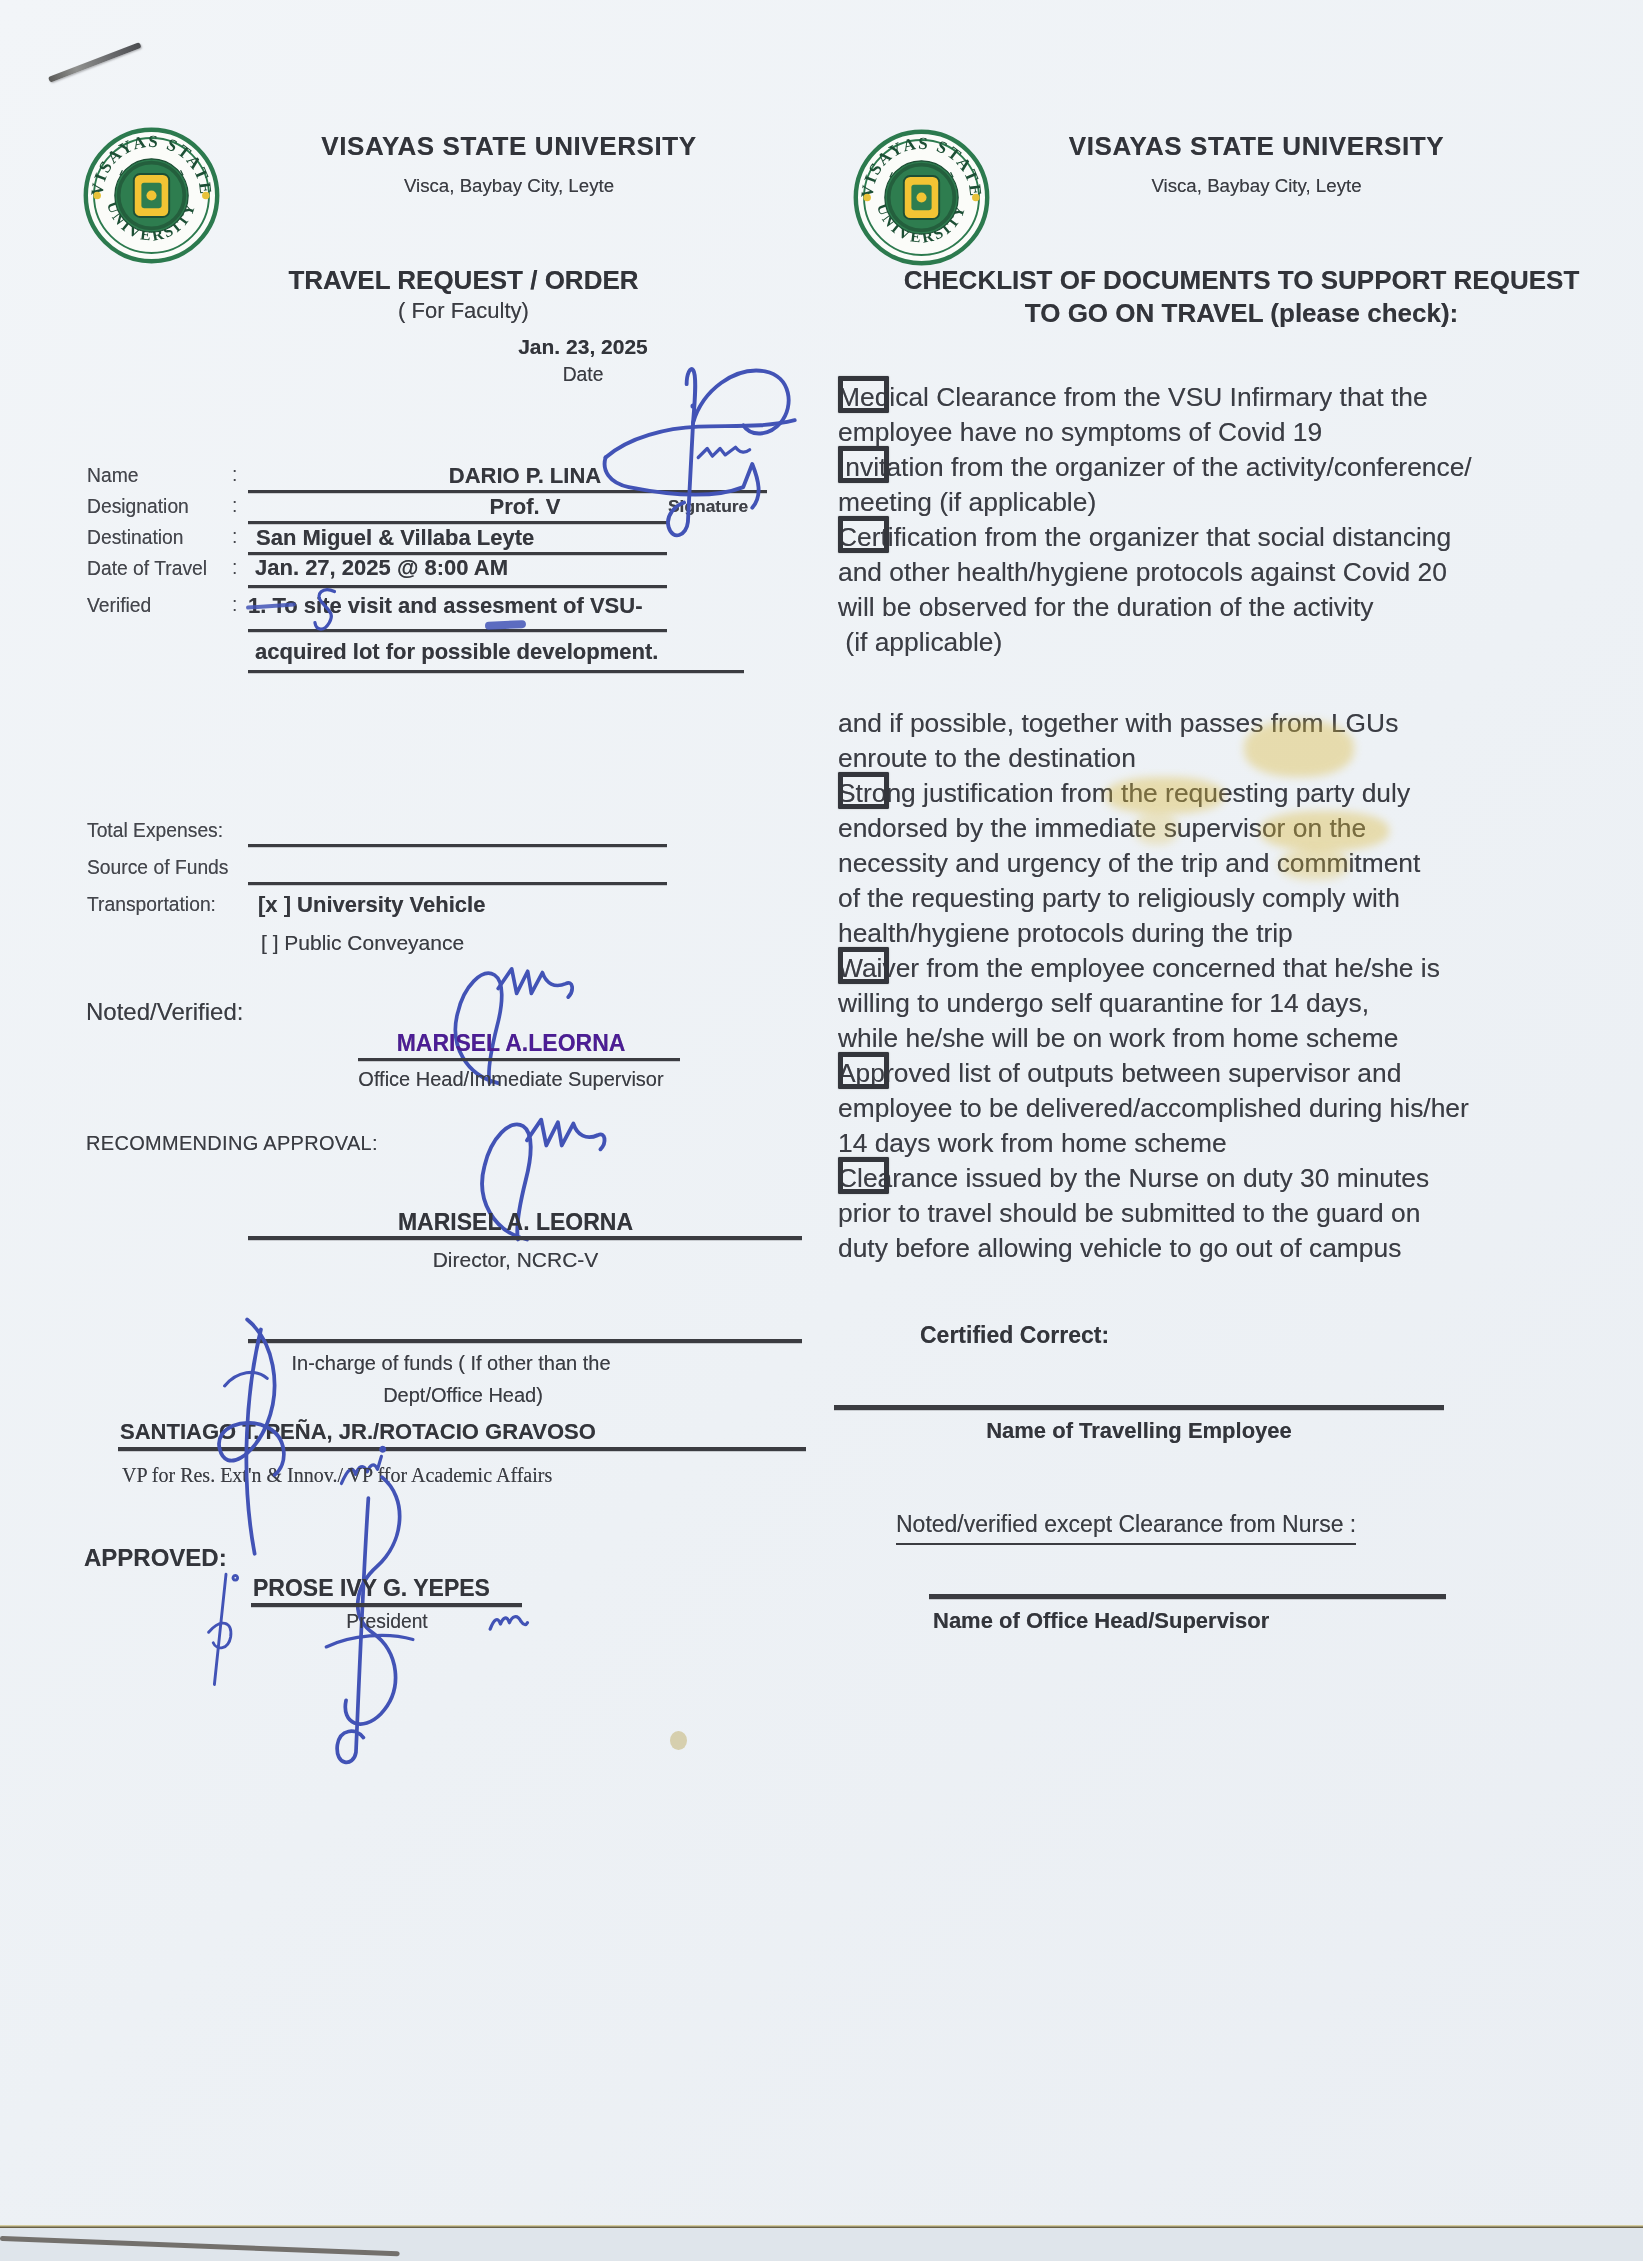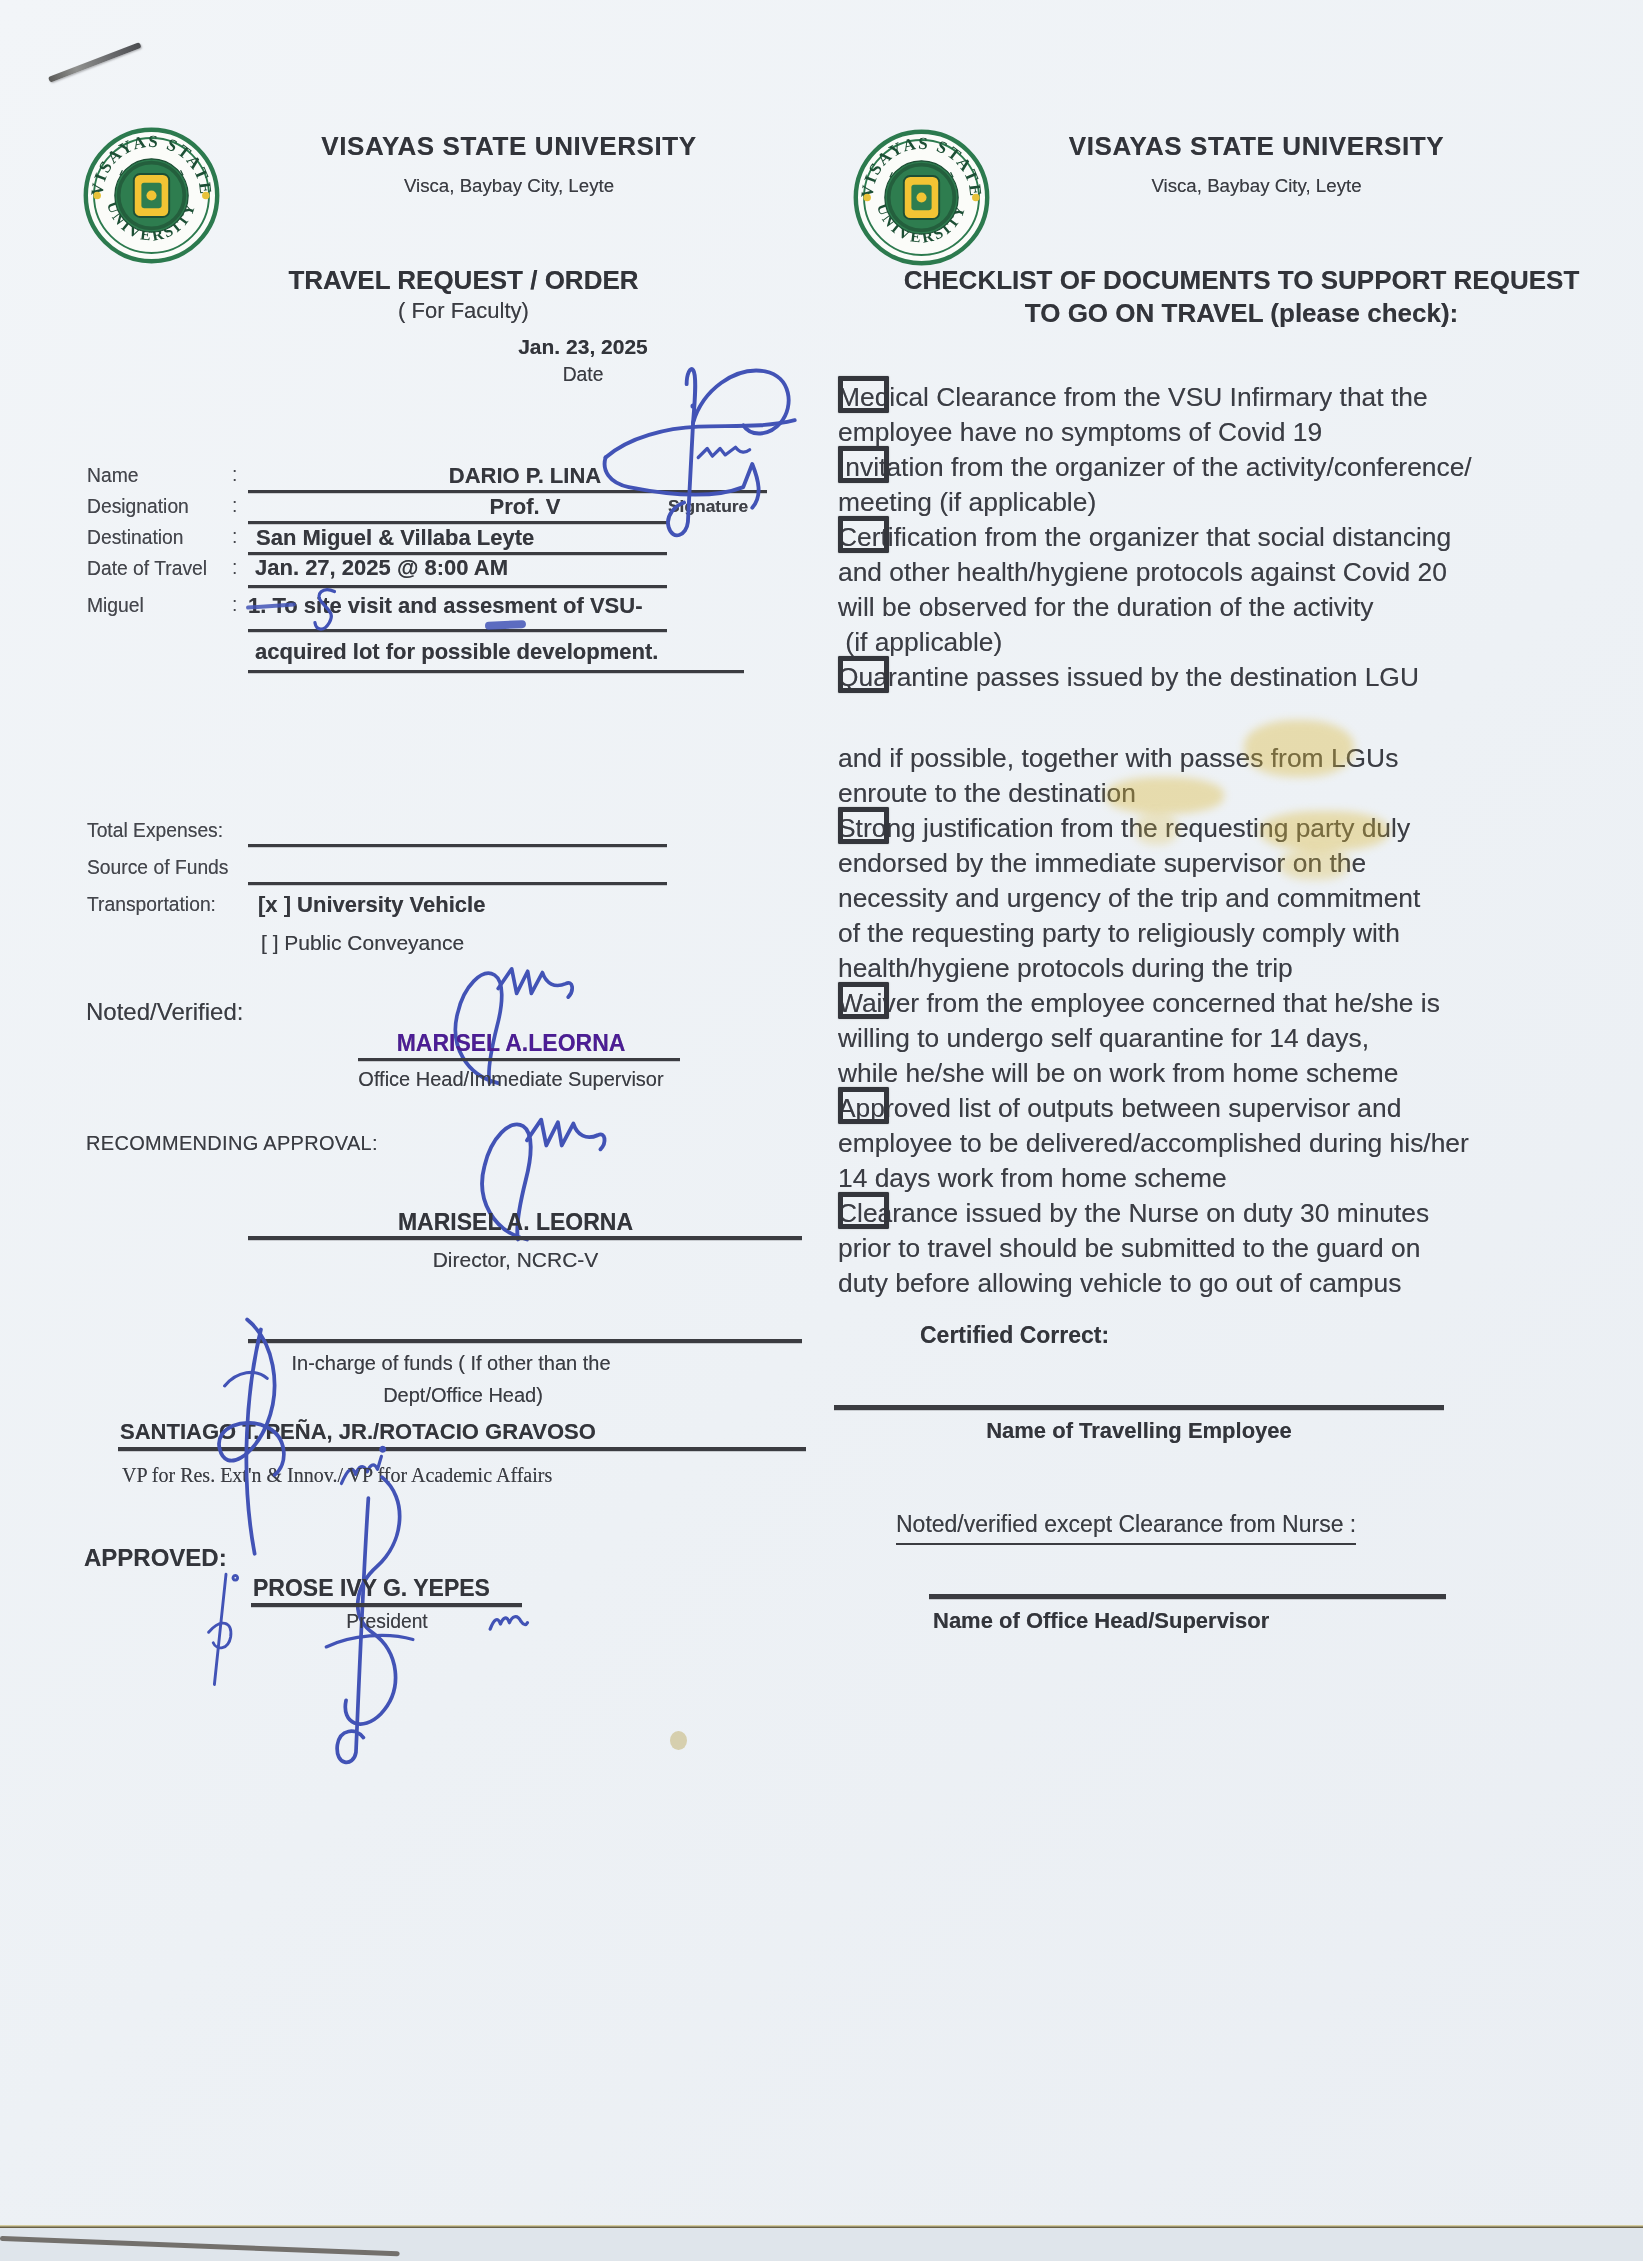--- a/index.html
+++ b/index.html
@@ -101,21 +101,21 @@
 <div class="abs label scan-text" style="left:87px;top:527px;">Destination</div>
 <div class="abs colon" style="left:232px;top:526px;">:</div>
 <div class="abs value scan-text" style="left:256px;top:525px;">San Miguel &amp; Villaba Leyte</div>
 <div class="rule" style="left:248px;top:552px;width:419px;"></div>
 
 <div class="abs label scan-text" style="left:87px;top:558px;">Date of Travel</div>
 <div class="abs colon" style="left:232px;top:557px;">:</div>
 <div class="abs value scan-text" style="left:255px;top:555px;">Jan. 27, 2025 @ 8:00 AM</div>
 <div class="rule" style="left:248px;top:585px;width:419px;"></div>
 
-<div class="abs label scan-text" style="left:87px;top:595px;">Miguel</div>
+<div class="abs label scan-text" style="left:87px;top:595px;">Verified</div>
 <div class="abs colon" style="left:232px;top:594px;">:</div>
 <div class="abs value scan-text" style="left:248px;top:593px;">1. To site visit and assesment of VSU-</div>
 <div class="rule" style="left:248px;top:629px;width:419px;"></div>
 <div class="abs value scan-text" style="left:255px;top:639px;">acquired lot for possible development.</div>
 <div class="rule" style="left:248px;top:670px;width:496px;"></div>
 
 <div class="ink-div" style="left:246px;top:604px;width:50px;height:3.9px;transform:rotate(-4deg);"></div>
 <svg class="abs" style="left:311px;top:585px;" width="30" height="52" viewBox="0 0 46 80">
   <path class="ink" stroke-width="5" d="M36 10 C18 2 6 14 16 26 C28 40 36 44 28 58 C20 72 8 70 6 58"></path>
 </svg>
@@ -229,24 +229,20 @@
       <div class="cl-text">Invitation from the organizer of the activity/conference/
 meeting (if applicable)</div>
     </div>
     <div class="cl-item">
       <span class="cl-box"></span>
       <div class="cl-text">Certification from the organizer that social distancing
 and other health/hygiene protocols against Covid 20
 will be observed for the duration of the activity
  (if applicable)</div>
     </div>
-    <div class="cl-item">
-      <span class="cl-box"></span>
-      <div class="cl-text">Quarantine passes issued by the destination LGU</div>
-    </div>
     <div class="cl-item" style="margin-top: 46px;">
       <div class="cl-text">and if possible, together with passes from LGUs
 enroute to the destination</div>
     </div>
     <div class="cl-item">
       <span class="cl-box"></span>
       <div class="cl-text">Strong justification from the requesting party duly
 endorsed by the immediate supervisor on the
 necessity and urgency of the trip and commitment
 of the requesting party to religiously comply with

